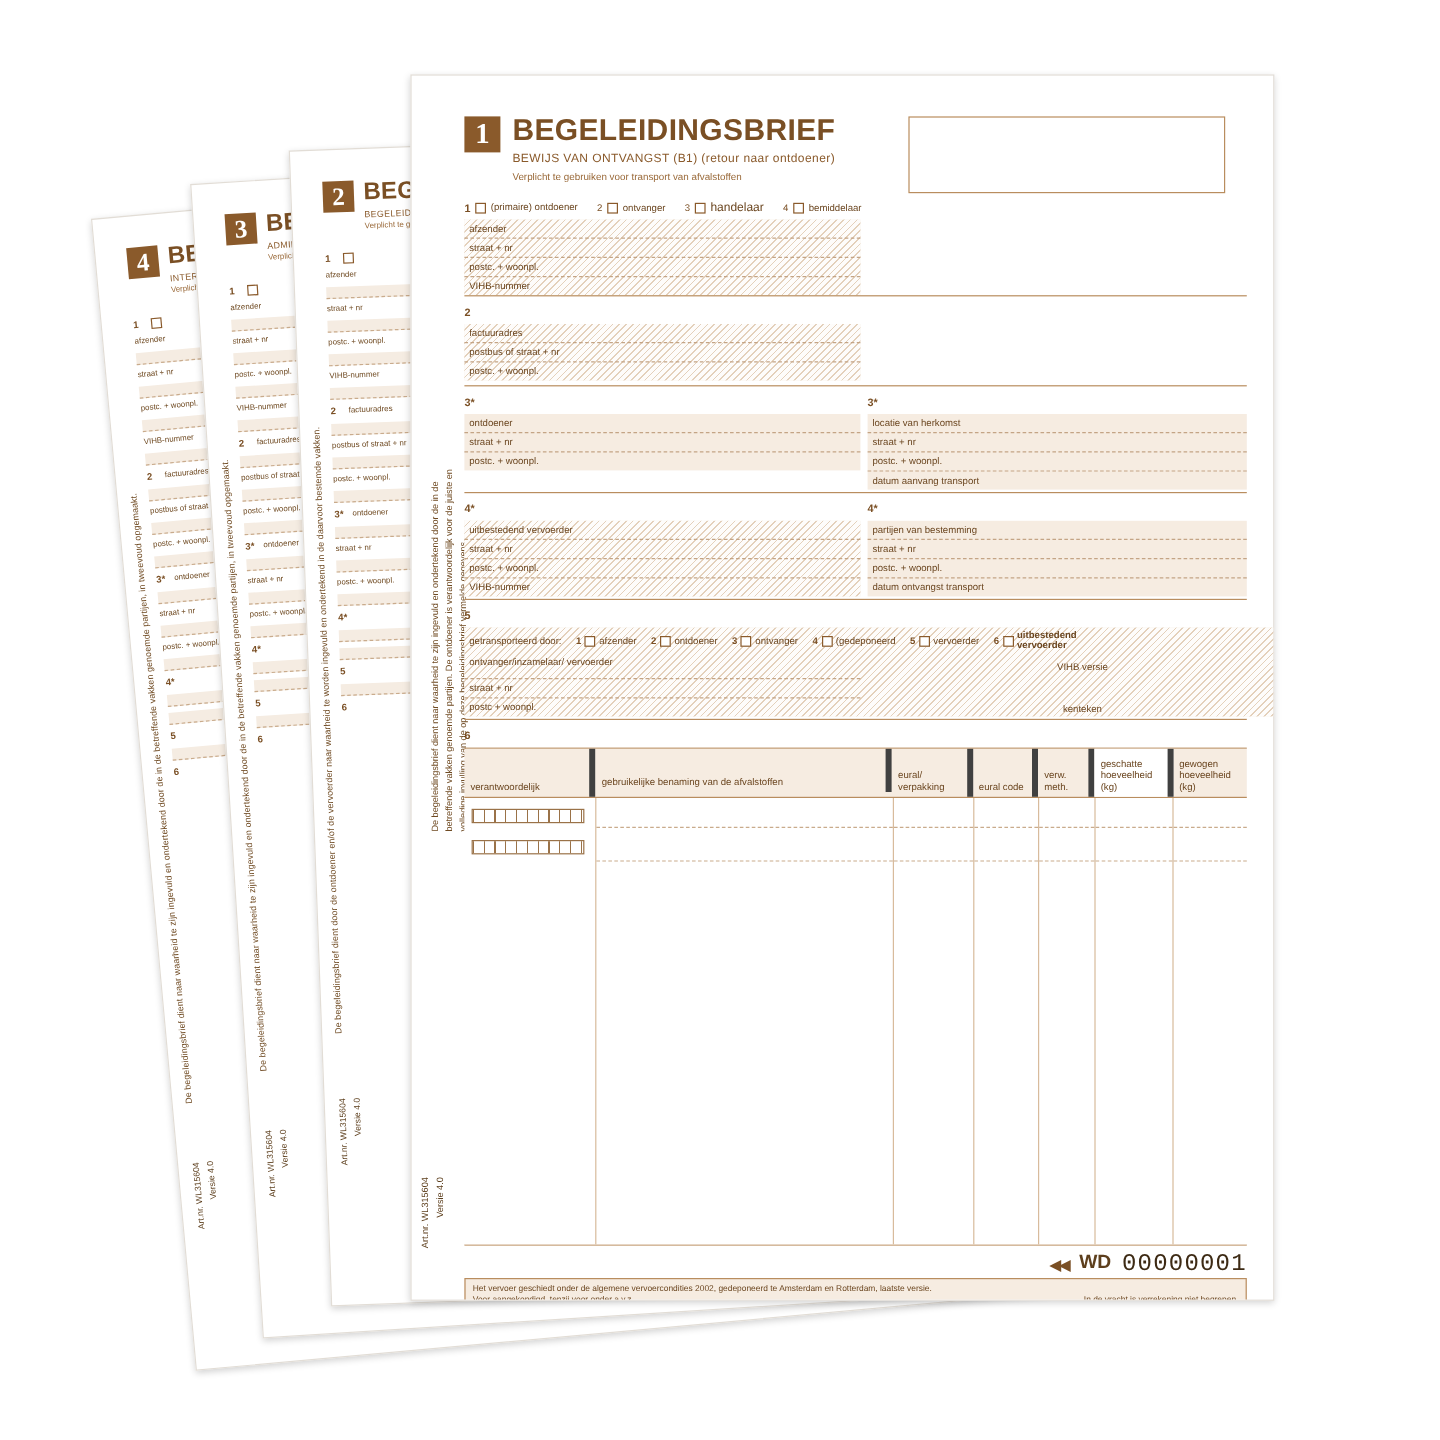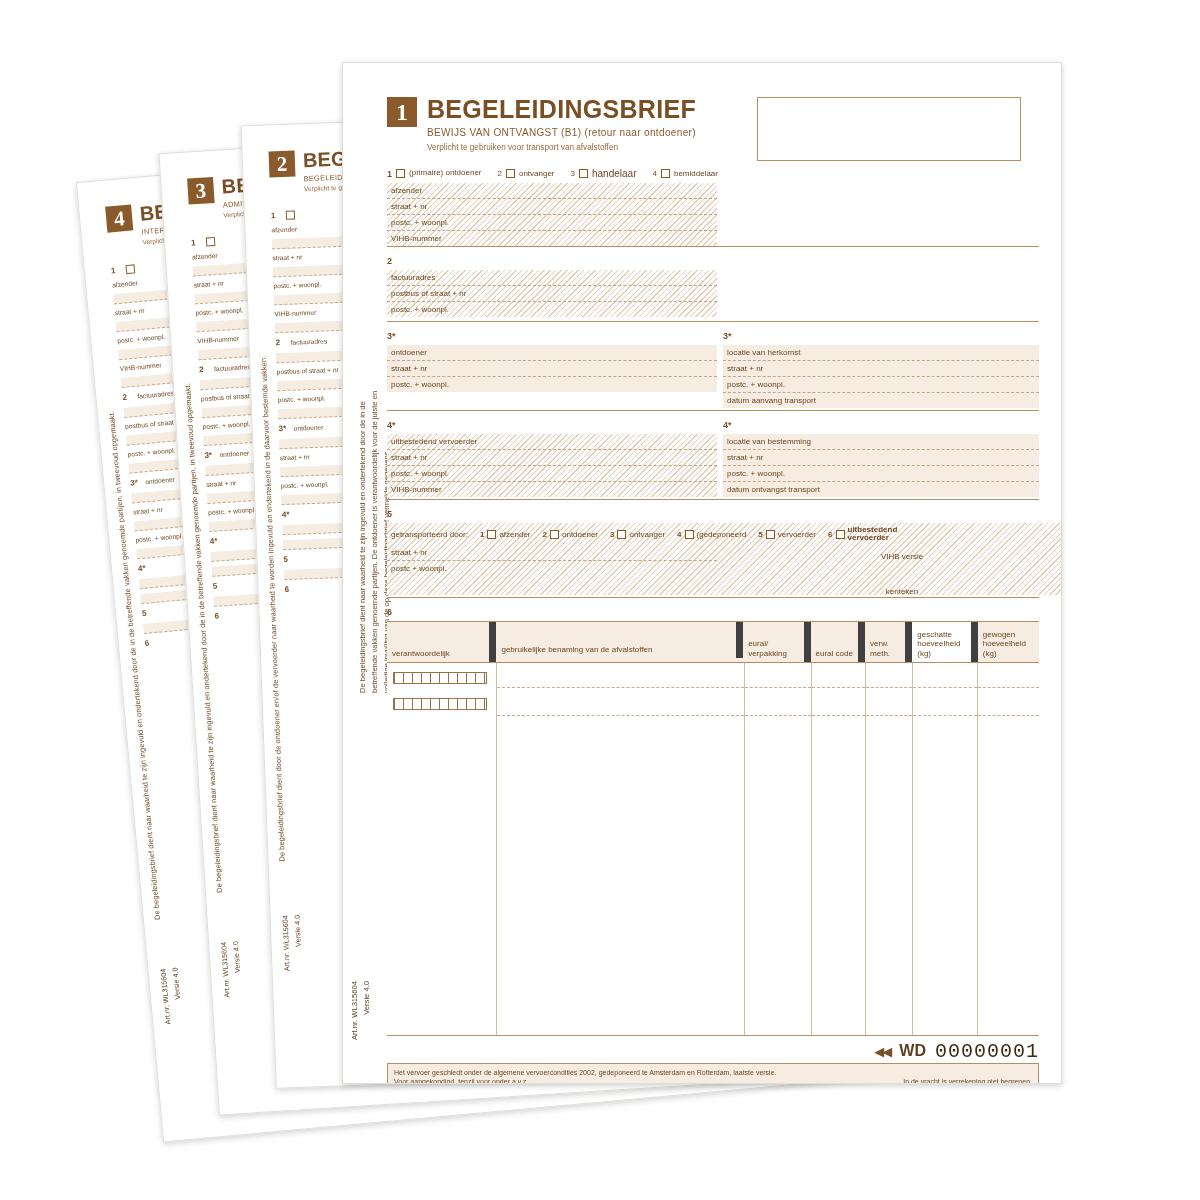--- a/index.html
+++ b/index.html
@@ -105,21 +105,21 @@
     position:absolute;left:4px;top:3px;font-size:8px;color:#6b4620;white-space:nowrap;
   }
   .rule{border-top:1px solid #b98d5e;}
   .chk{width:7px;height:7px;border:1px solid #8a5a2b;background:#fff;display:inline-block;}
 
   
   .tbl{margin-top:2px;border-top:1px solid #b98d5e;border-bottom:1px solid #b98d5e;}
   .tbl-head{display:flex;background:#f6ece1;border-bottom:1px solid #b98d5e;}
   .th{
     font-size:8px;color:#6b4620;padding:4px 5px;line-height:1.15;
-    border-right:7px solid #404040;box-sizing:border-box;display:flex;align-items:flex-end;
+    border-right:5px solid #404040;box-sizing:border-box;display:flex;align-items:flex-end;
   }
   .tbl-body{display:flex;height:372px;background:#fff;}
   .td{border-right:1px solid #d8bb9c;box-sizing:border-box;position:relative;}
   .td:last-child{border-right:none;}
   .ruler{
     position:absolute;left:6px;width:92px;height:10px;border:1px solid #9a7248;background:#fff;
     background-image:repeating-linear-gradient(90deg,#9a7248 0 1px,transparent 1px 9px);
   }
 
   
@@ -485,21 +485,21 @@
                 </div>
               <div class="line" style="border-bottom:none;">
                   <span class="lbl">VIHB-nummer</span>
                 </div>
             </div>
           </div>
           <div style="flex:1;margin-left:6px;">
             <span style="font-size:9px;font-weight:bold;color:#7a4f24;">4*</span>
             <div class="plain" style="margin-top:2px;">
               <div class="line">
-                  <span class="lbl">locatie van bestemming</span>
+                  <span class="lbl">partijen van bestemming</span>
                 </div>
               <div class="line">
                   <span class="lbl">straat + nr</span>
                 </div>
               <div class="line">
                   <span class="lbl">postc. + woonpl.</span>
                 </div>
               <div class="line" style="border-bottom:none;padding-left:36px;">
                   <span class="lbl">datum ontvangst transport</span>
                 </div>
@@ -539,20 +539,23 @@
                     <span>vervoerder</span>
                   </span>
                 <span style="display:flex;align-items:center;gap:3px;font-size:8px;color:#6b4620;">
                     <b style="color:#7a4f24;">6</b>
                     <span class="chk"></span>
                     <span style="font-weight:bold;line-height:1.05;max-width:58px;">uitbestedend vervoerder</span>
                   </span>
               </div>
               <div style="display:flex;">
                 <div style="flex:0 0 330px;">
+                  <div class="line" style="height:20px;">
+                      <span class="lbl" style="line-height:1.1;">ontvanger/inzamelaar/ vervoerder</span>
+                    </div>
                   <div class="line">
                       <span class="lbl">straat + nr</span>
                     </div>
                   <div class="line" style="border-bottom:none;">
                       <span class="lbl">postc + woonpl.</span>
                     </div>
                 </div>
                 <div style="flex:1;">
                   <div class="line" style="height:20px;border-bottom:none;text-align:center;"><span style="font-size:8px;color:#6b4620;">VIHB versie</span></div>
                   <div class="line" style="border-bottom:none;"></div>

